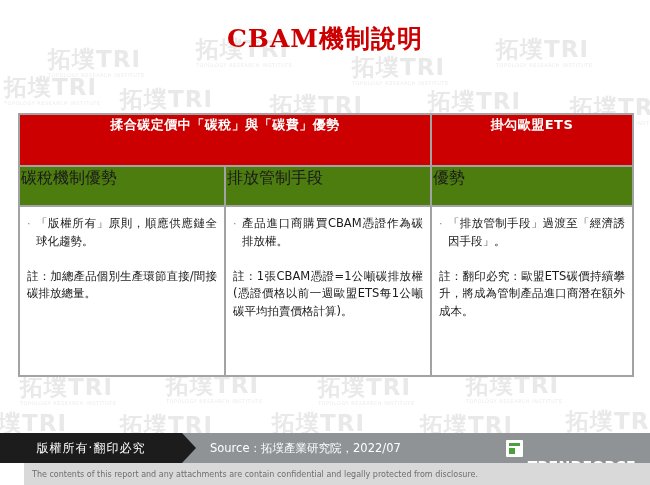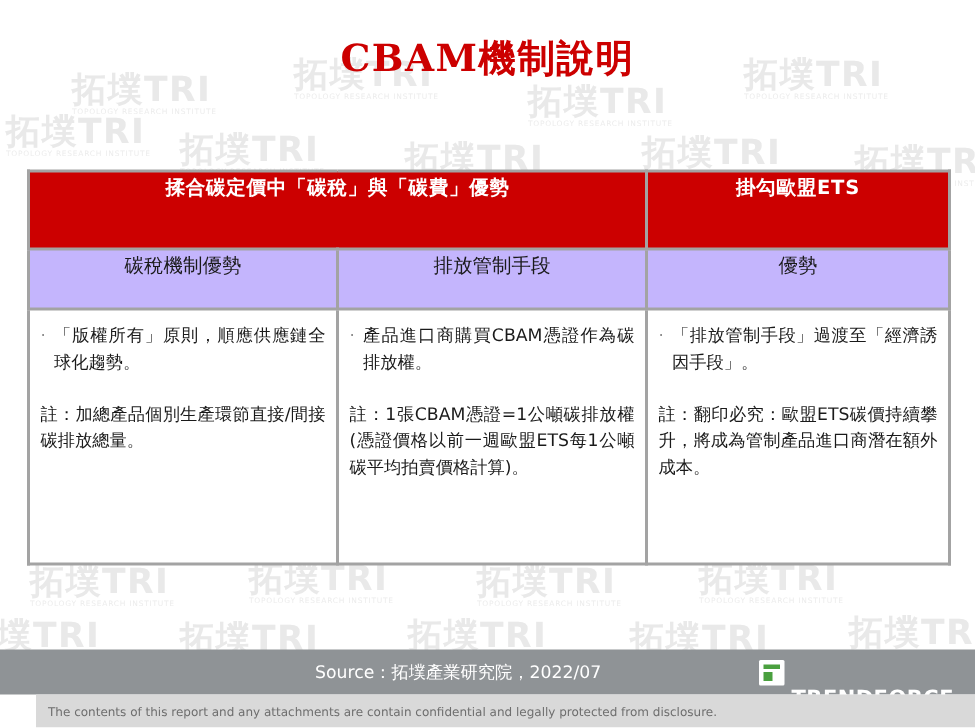--- a/index.html
+++ b/index.html
@@ -83,24 +83,24 @@
     color: #ffffff;
     font-size: 13px;
     font-weight: bold;
     text-align: center;
     height: 48px;
     vertical-align: middle;
     border: 1px solid #cc0000;
     letter-spacing: 0.5px;
   }
   td.hdr-gray {
-    background: #c4b5fd;
+    background: #4d7c0f;
     color: #1a1a1a;
-    font-size: 13px;
-    text-align: center;
+    font-size: 16px;
+    text-align: left;
     height: 36px;
     vertical-align: middle;
     border: 1px solid #bdbdbd;
   }
   td.body-cell {
     background: #ffffff;
     color: #1a1a1a;
     font-size: 11.5px;
     line-height: 1.55;
     padding: 8px 7px 10px 7px;
@@ -293,20 +293,21 @@
               <span class="bullet-text">「排放管制手段」過渡至「經濟誘因手段」。</span>
             </div>
             <div class="note-line">註：翻印必究：歐盟ETS碳價持續攀升，將成為管制產品進口商潛在額外成本。</div>
           </td>
         </tr>
       </tbody>
     </table>
   </div>
 
   <div class="footer-bar"></div>
+  <div class="footer-left">版權所有‧翻印必究</div>
   <div class="footer-source">Source：拓墣產業研究院，2022/07</div>
   <div class="footer-logo">
     <span class="logo-mark"></span>
     <span class="logo-text">TRENDFORCE</span>
   </div>
   <div class="disclaimer">The contents of this report and any attachments are contain confidential and legally protected from disclosure.</div>
 
 </div>
 
 </body></html>

